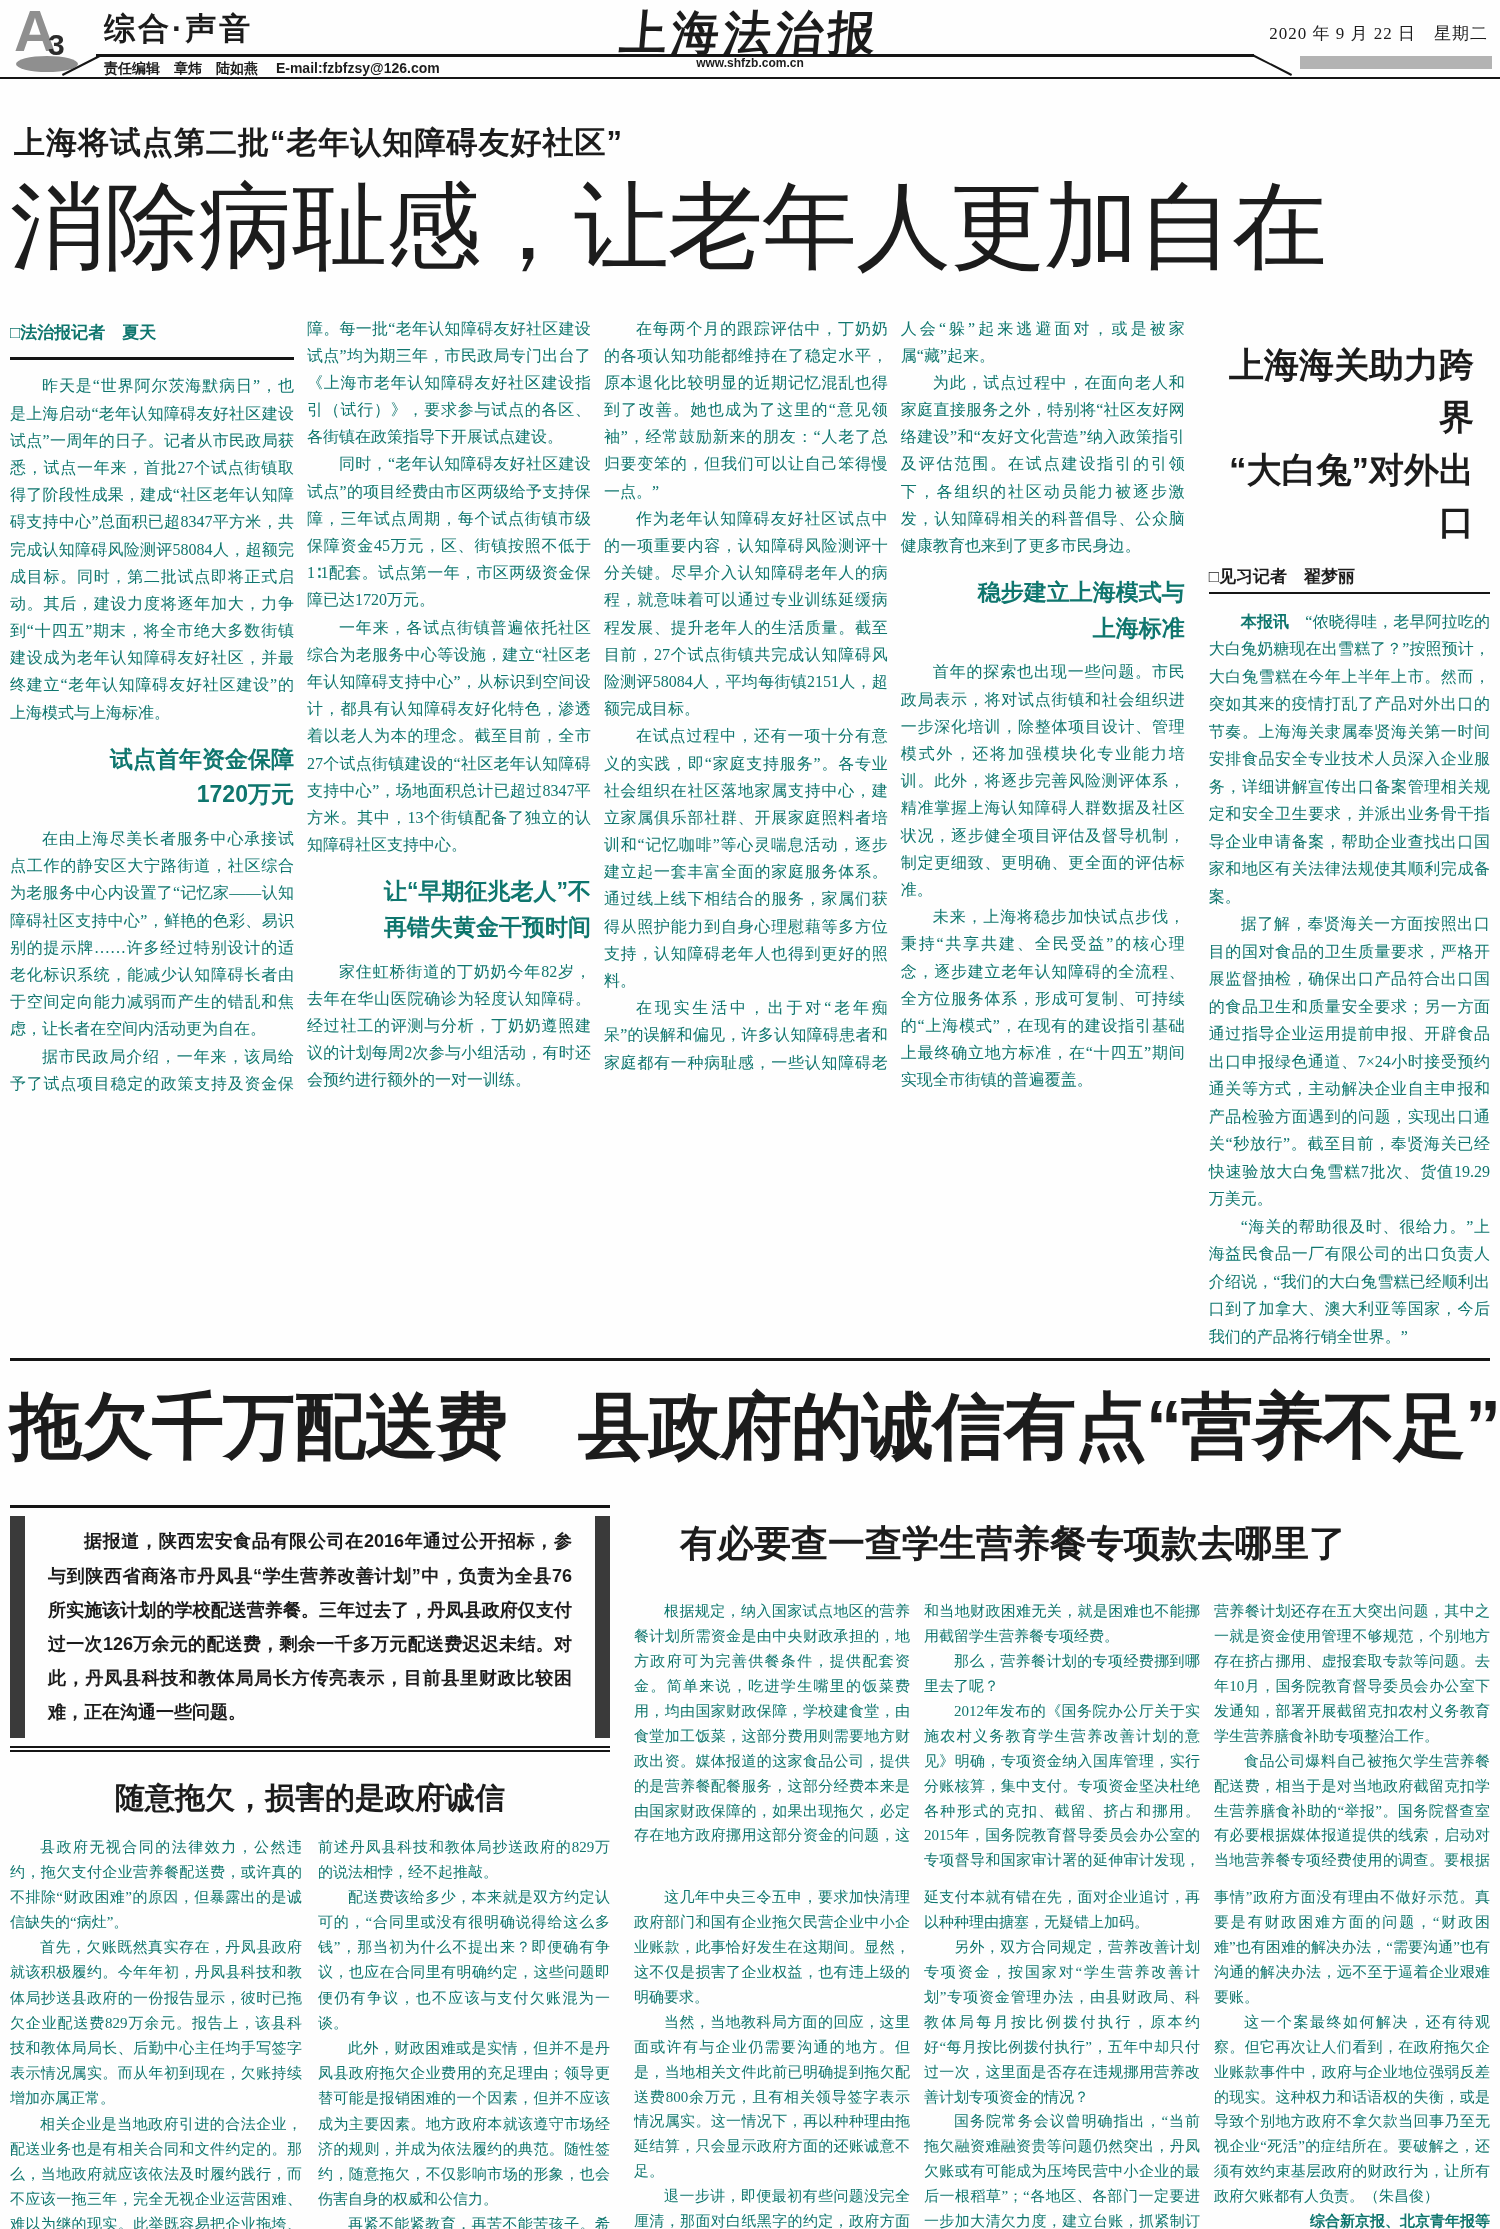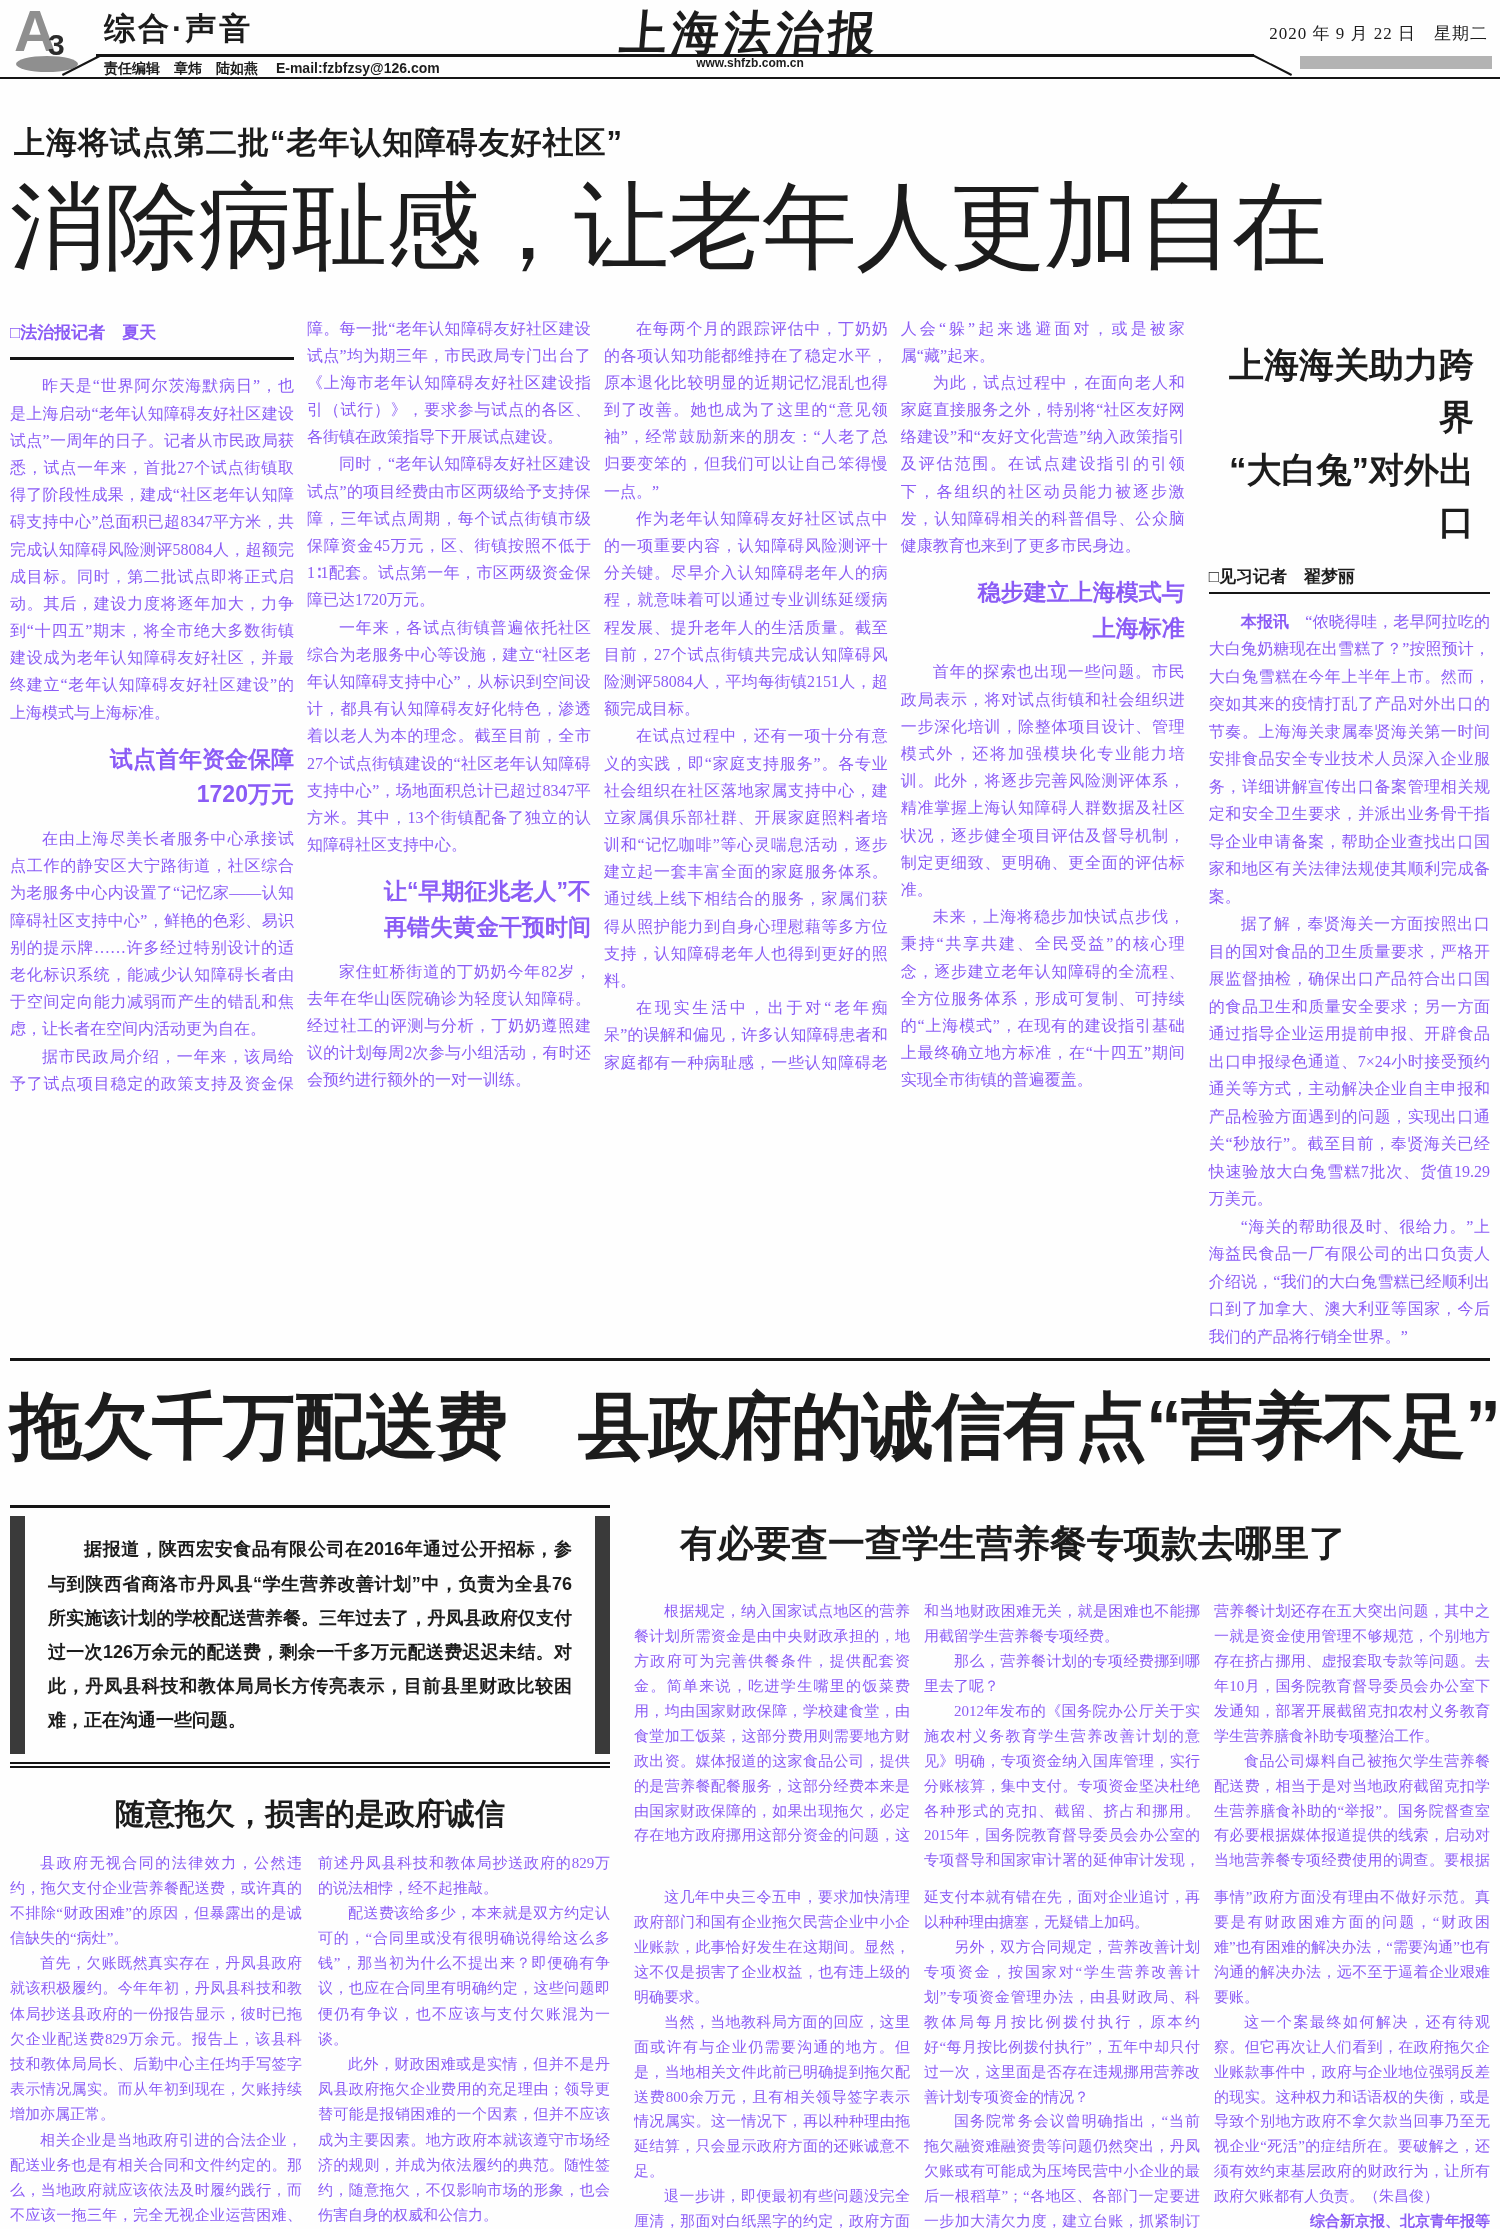--- a/index.html
+++ b/index.html
@@ -31,21 +31,21 @@
   .hdr-diag-r{position:absolute;left:1250px;top:64px;width:44px;height:2px;background:#151515;transform:rotate(27deg);}
   .hdr-rule-thin{position:absolute;left:0;top:77px;width:100%;height:2px;background:#151515;}
   
   .sec1{padding:0 10px;}
   .kicker{font-family:"Liberation Sans","DejaVu Sans",sans-serif;font-weight:900;
           font-size:31px;letter-spacing:1px;margin:42px 0 10px 4px;}
   .headline1{font-family:"Liberation Sans","DejaVu Sans",sans-serif;font-weight:400;
           font-size:95px;line-height:1.1;margin:0 0 36px 0;white-space:nowrap;letter-spacing:-1px;}
   .top-flex{display:flex;}
   .top-cols{width:1178px;height:828px;column-count:4;column-gap:13px;overflow:hidden;}
-  .para{font-size:16px;line-height:1.7;text-align:justify;text-indent:2em;margin:0;color:#8b5cf6;}
+  .para{font-size:16px;line-height:1.7;text-align:justify;text-indent:2em;margin:0;color:#0f766e;}
   .byline{font-family:"Liberation Sans","DejaVu Sans",sans-serif;font-weight:800;font-size:17px;
           text-indent:0;text-align:left;border-bottom:3px solid #151515;padding:4px 0 10px 0;margin:0 0 12px 0;}
   .col-subhead{font-family:"Liberation Sans","DejaVu Sans",sans-serif;font-weight:900;
           font-size:23px;line-height:1.55;text-indent:3.1em;text-align:right;margin:16px 0 12px 0;}
   
   .sidebar{width:282px;margin-left:24px;}
   .sidebar-headline{font-family:"Liberation Sans","DejaVu Sans",sans-serif;font-weight:900;
           font-size:35px;line-height:1.5;white-space:pre-line;margin:24px 16px 16px 0;text-align:right;}
   .sidebar-byline{font-family:"Liberation Sans","DejaVu Sans",sans-serif;font-weight:800;font-size:17px;
           border-bottom:2px solid #151515;padding-bottom:4px;margin-bottom:14px;}
@@ -53,21 +53,21 @@
   .sidebar .para b{font-family:"Liberation Sans","DejaVu Sans",sans-serif;}
   
   .rule-mid{height:3px;background:#151515;margin:8px 10px 0 10px;}
   
   .sec2{padding:0 10px;}
   .headline2{font-family:"Liberation Sans","DejaVu Sans",sans-serif;font-weight:900;
           font-size:72px;letter-spacing:-1px;text-align:center;margin:18px 0 30px 0;white-space:nowrap;}
   .bottom-flex{display:flex;}
   .bottom-left{width:600px;flex:none;}
   .lead-box{position:relative;border-top:3px solid #151515;border-bottom:6px double #151515;
-          padding:24px 38px;}
+          padding:16px 38px;}
   .lead-box .bar{position:absolute;top:8px;bottom:8px;width:15px;background:#3a3a3a;}
   .lead-box .bar.l{left:0;} .lead-box .bar.r{right:0;}
   .lead-p{font-family:"Liberation Sans","DejaVu Sans",sans-serif;font-weight:700;font-size:18px;
           line-height:1.9;text-indent:2em;text-align:justify;margin:0;}
   .left-subhead{font-family:"Liberation Sans","DejaVu Sans",sans-serif;font-weight:900;
           font-size:30px;text-align:center;margin:26px 0 16px 0;}
   .left-cols{height:612px;column-count:2;column-gap:16px;overflow:hidden;}
   .left-cols .para{font-size:15px;line-height:1.68;}
   .bottom-right{width:856px;margin-left:24px;flex:none;}
   .right-headline{font-family:Liberation Serif, serif;font-weight:900;

